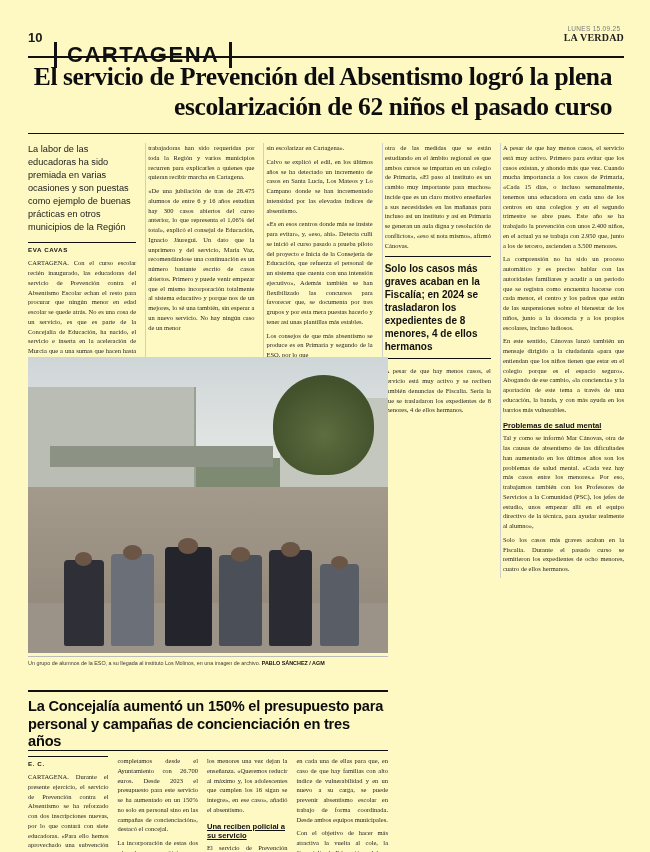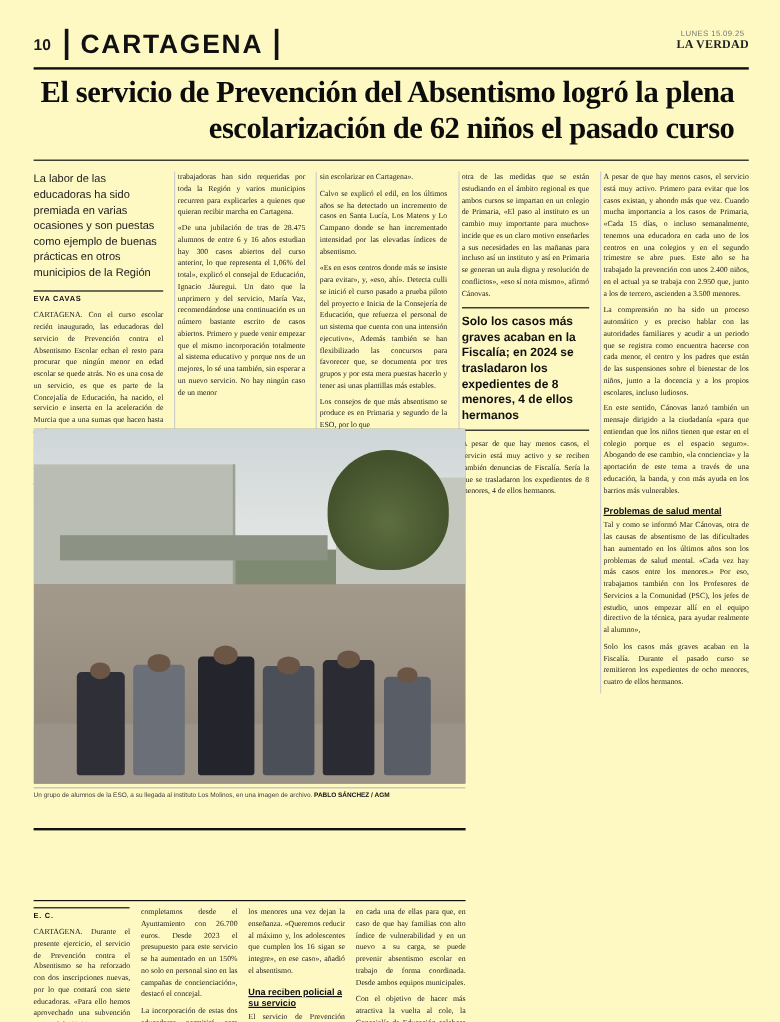--- a/index.html
+++ b/index.html
@@ -10,21 +10,21 @@
   }
   
   .masthead{
     position:absolute;left:28px;top:24px;right:26px;height:30px;
   }
   .folio{
     position:absolute;left:0;top:6px;font-family:"Liberation Sans",sans-serif;
     font-size:13px;font-weight:bold;color:#1a1a1a;
   }
   .section-title{
-    position:absolute;left:26px;top:0px;font-family:"Liberation Sans",sans-serif;
+    position:absolute;left:26px;top:18px;font-family:"Liberation Sans",sans-serif;
     font-size:22px;font-weight:bold;letter-spacing:1.5px;color:#111;
     border-left:3px solid #111;border-right:3px solid #111;padding:0 10px;line-height:26px;
   }
   .dateline{
     position:absolute;right:0;top:2px;text-align:center;line-height:1.05;
   }
   .dateline .d1{font-family:"Liberation Sans",sans-serif;font-size:6.5px;color:#777;letter-spacing:.3px;}
   .dateline .d2{font-family:"Liberation Serif",serif;font-size:10px;font-weight:bold;color:#222;letter-spacing:.2px;}
   .rule-top{
     position:absolute;left:28px;right:26px;top:56px;height:2px;background:#111;
@@ -199,20 +199,21 @@
           </div>
       </div>
     </div>
     <div class="caption">
       <span>Un grupo de alumnos de la ESO, a su llegada al instituto Los Molinos, en una imagen de archivo.</span>
       <b>PABLO SÁNCHEZ / AGM</b>
     </div>
   </div>
 
   <div class="rule-bottom"></div>
+  <div class="sub-headline">La Concejalía aumentó un 150% el presupuesto para personal y campañas de concienciación en tres años</div>
   <div class="rule-bottom2"></div>
 
   <div class="bottom-cols">
     <div class="bcol">
       <div class="byline">E. C.</div>
       <p class="body">CARTAGENA. Durante el presente ejercicio, el servicio de Prevención contra el Absentismo se ha reforzado con dos inscripciones nuevas, por lo que contará con siete educadoras. «Para ello hemos aprovechado una subvención regional de 63.314 euros, que</p>
     </div>
     <div class="bcol">
       <p class="body">completamos desde el Ayuntamiento con 26.700 euros. Desde 2023 el presupuesto para este servicio se ha aumentado en un 150% no solo en personal sino en las campañas de concienciación», destacó el concejal.</p>
       <p class="body">La incorporación de estas dos educadoras permitirá para hacer un seguimiento más exhaustivo de</p>

